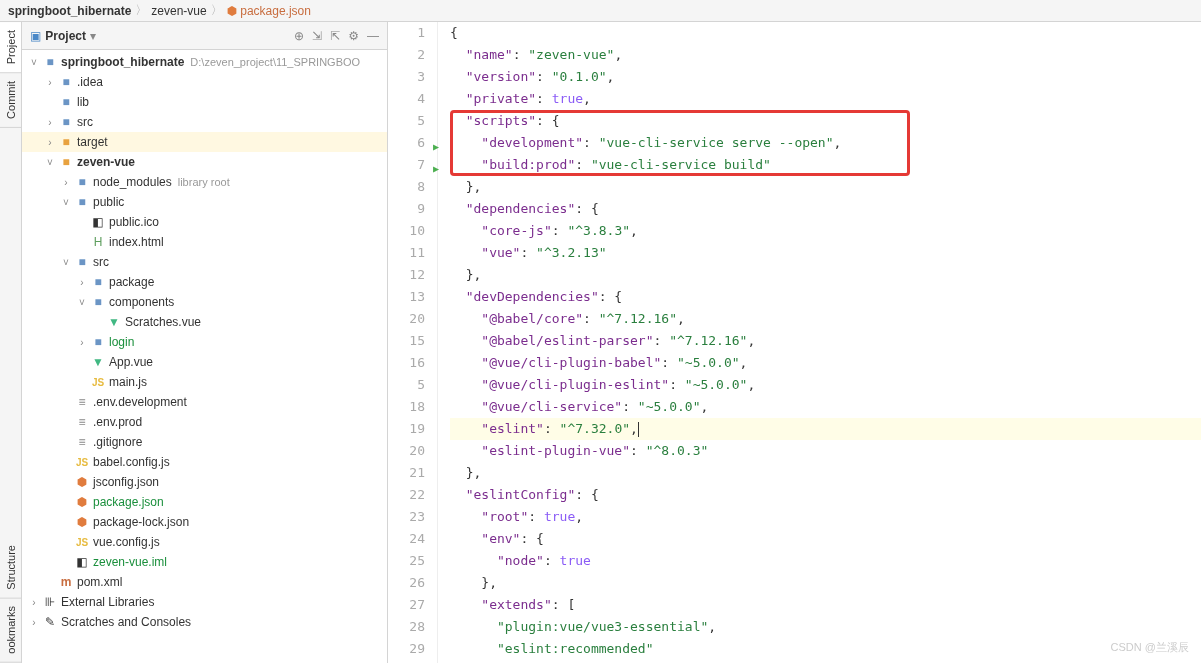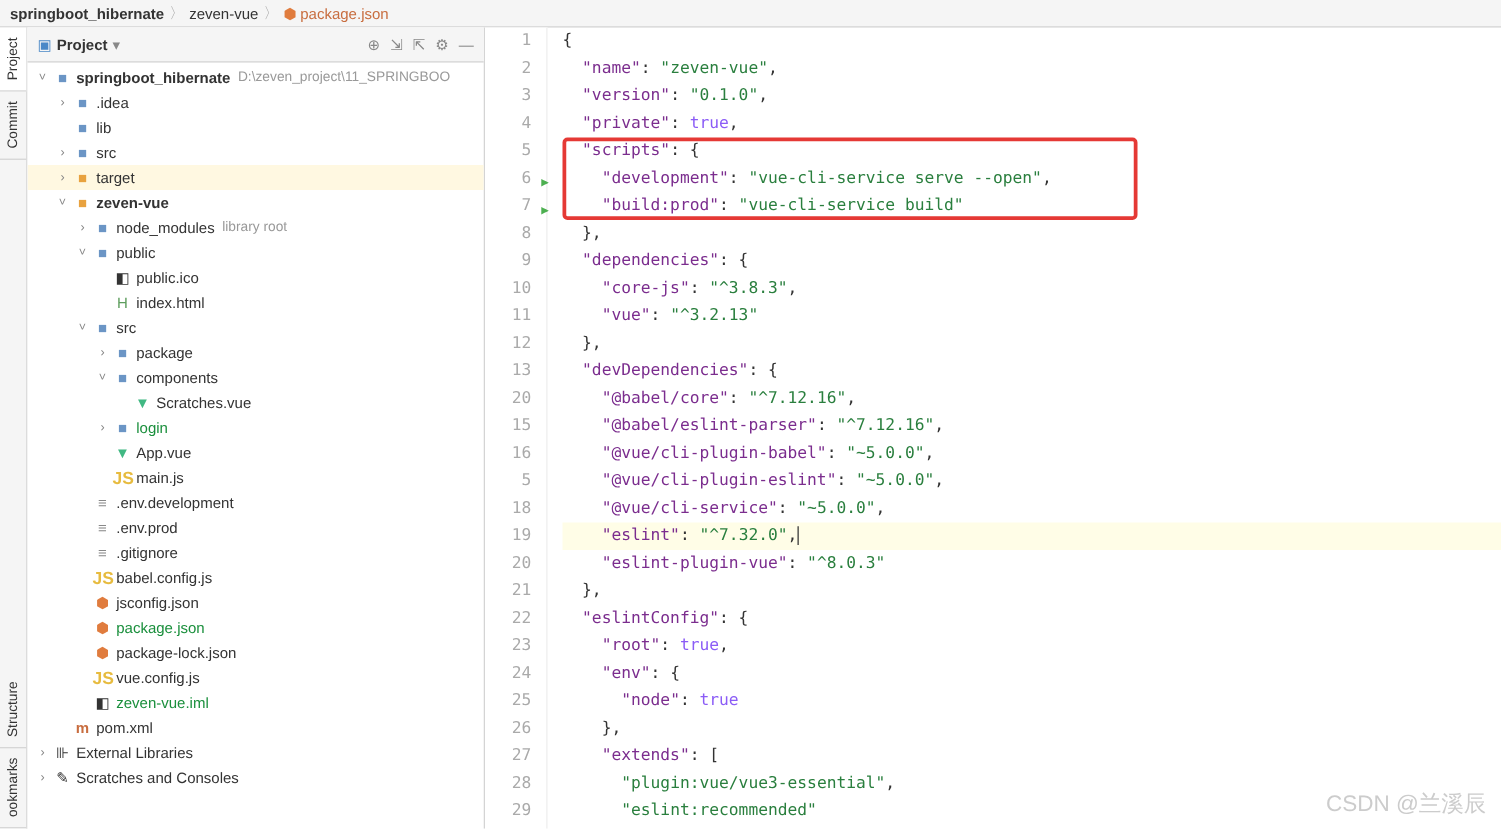--- a/index.html
+++ b/index.html
@@ -29,21 +29,21 @@
     .tree-item.selected { background: #fff8e1; }
     .tree-toggle { width: 16px; text-align: center; color: #888; font-size: 10px; }
     .tree-icon { width: 16px; text-align: center; margin-right: 3px; }
     .tree-label { color: #333; }
     .tree-label.bold { font-weight: bold; }
     .tree-meta { color: #999; margin-left: 6px; font-size: 11px; }
     .tree-label.green { color: #1a8f3c; }
     
     .ic-folder { color: #6b95c5; }
     .ic-folder-orange { color: #e8a23f; }
-    .ic-js { color: #e7bb3f; font-weight: bold; font-size: 14px; }
+    .ic-js { color: #e7bb3f; font-weight: bold; font-size: 10px; }
     .ic-json { color: #e07c3e; }
     .ic-vue { color: #41b883; }
     .ic-html { color: #5e9e5e; }
     .ic-md { color: #3a7ab5; font-weight: bold; font-size: 9px; }
     .ic-env { color: #888; }
     .ic-m { color: #c86d3f; font-weight: bold; }
     
     .editor { flex: 1; display: flex; font-family: Consolas, Monaco, monospace; font-size: 13px; line-height: 22px; position: relative; }
     .gutter { width: 50px; text-align: right; color: #aaa; background: #fff; padding-right: 12px; user-select: none; border-right: 1px solid #eee; }
     .gutter-line { height: 22px; position: relative; }
@@ -53,21 +53,21 @@
     .code-line.highlight { background: #fffde7; }
     
     .red-box { position: absolute; border: 3px solid #e53935; border-radius: 4px; left: 12px; top: 88px; width: 460px; height: 66px; pointer-events: none; }
     
     .s-key { color: #7b2d8e; }
     .s-str { color: #2a7f3e; }
     .s-bool { color: #8b5cf6; font-weight: normal; }
     .s-punc { color: #333; }
     .caret { display: inline-block; width: 1px; height: 15px; background: #333; vertical-align: middle; }
     
-    .watermark { position: fixed; bottom: 8px; right: 12px; color: #ccc; font-size: 18px; pointer-events: none; }
+    .watermark { position: fixed; bottom: 8px; right: 12px; color: #ccc; font-size: 11px; pointer-events: none; }
   </style>
 </head>
 <body>
 
 <div class="breadcrumb">
   <span class="breadcrumb-item bold">springboot_hibernate</span>
   <span class="breadcrumb-sep">〉</span>
   <span class="breadcrumb-item">zeven-vue</span>
   <span class="breadcrumb-sep">〉</span>
   <span class="breadcrumb-item">

